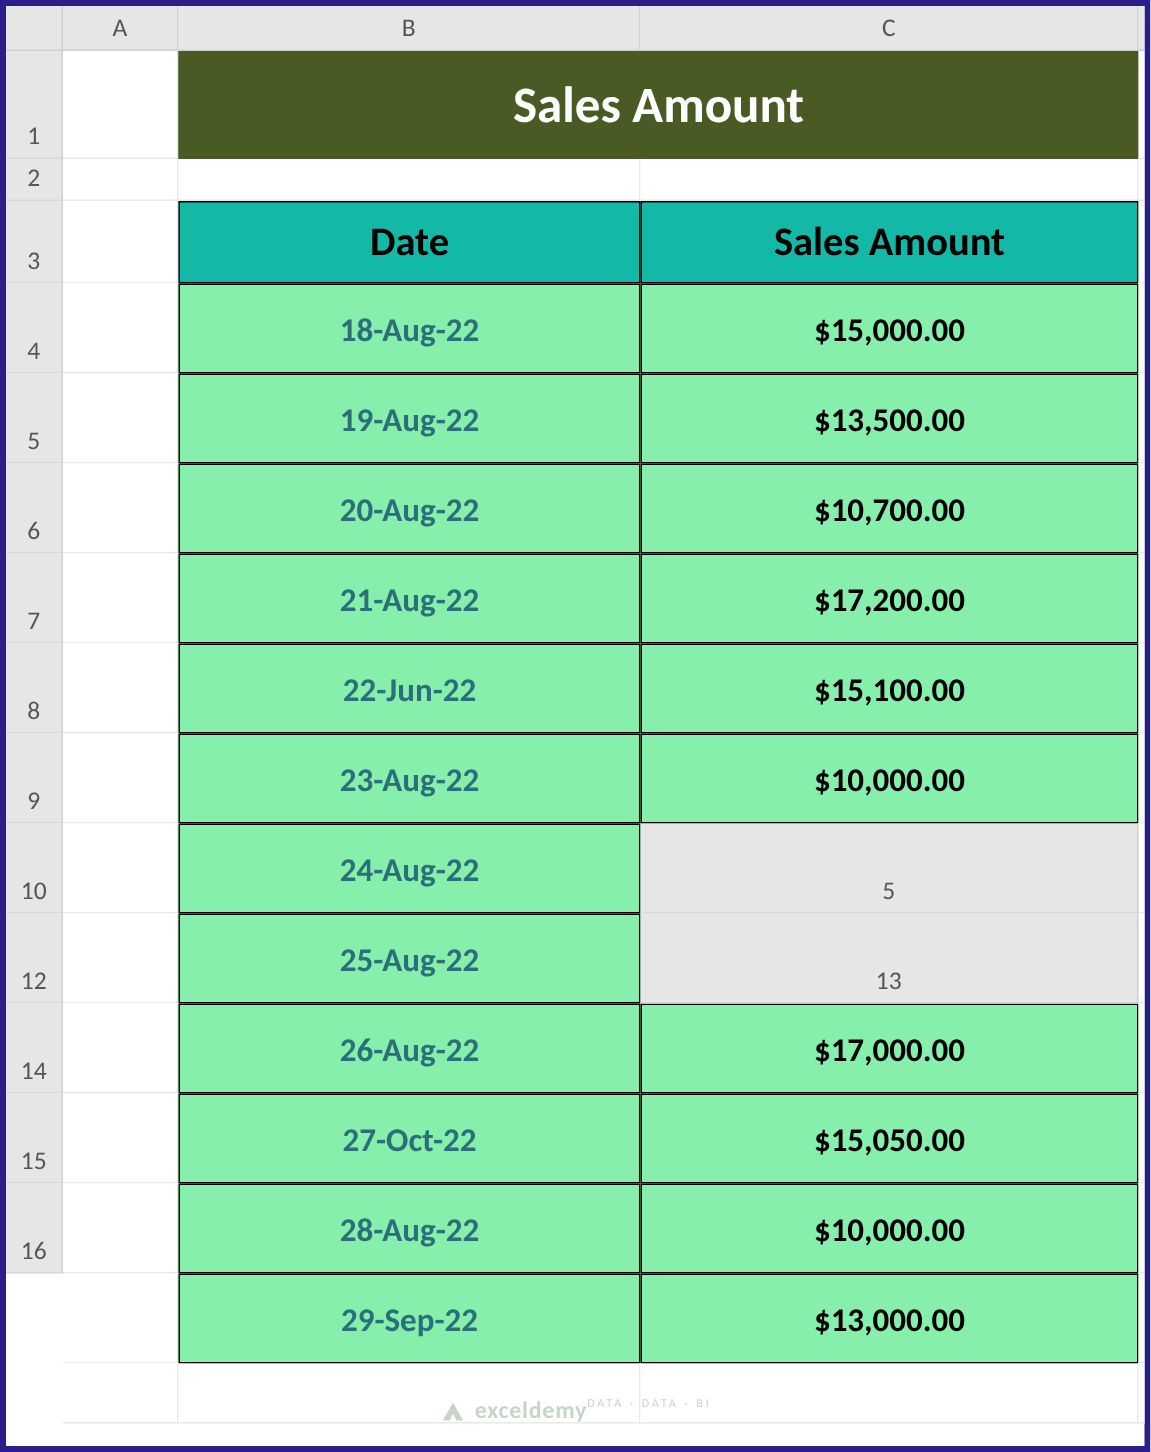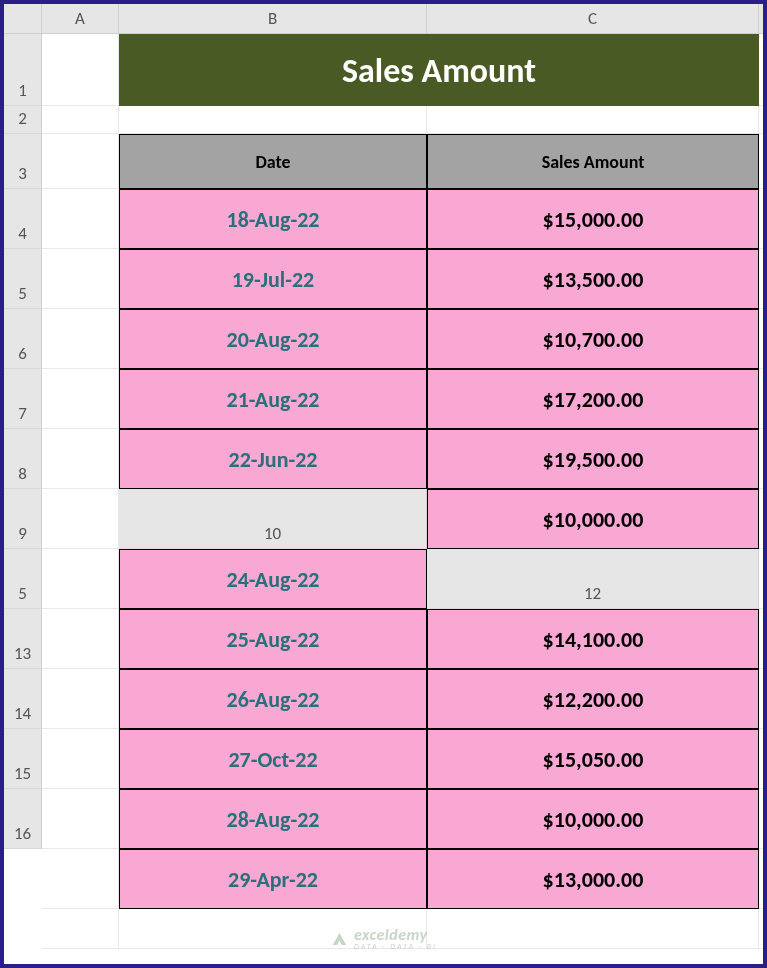--- a/index.html
+++ b/index.html
@@ -60,31 +60,31 @@
     background: #4a5a24;
     color: #fff;
     font-size: 34px;
     font-weight: 700;
     display: flex;
     align-items: center;
     justify-content: center;
     border: 1px solid #4a5a24;
   }
   .thead {
-    background: #a3a3a3;
+    background: #14b8a6;
     font-weight: 700;
-    font-size: 18px;
+    font-size: 27px;
     color: #000;
     display: flex;
     align-items: center;
     justify-content: center;
     border: 1px solid #000;
   }
   .tcell {
-    background: #f9a8d4;
+    background: #86efac;
     border: 1px solid #000;
     display: flex;
     align-items: center;
     justify-content: center;
     font-size: 22px;
     font-weight: 600;
   }
   .datecell { color: #2a6f7a; }
   .amtcell { color: #000; }
   .watermark {
@@ -98,21 +98,21 @@
     opacity: 0.28;
     color: #3a6a3a;
     font-size: 15px;
   }
   .watermark .logo {
     width: 18px; height: 18px;
     display: inline-block;
   }
   .watermark .name { font-weight: 700; letter-spacing: 0.5px; font-size: 16px; }
   .watermark .tag { font-size: 8px; letter-spacing: 2px; margin-top:-1px; }
-  .wm-stack { display:flex; flex-direction:column; line-height:1;font-style:italic; }
+  .wm-stack { display:flex; flex-direction:row; line-height:1; }
 </style>
 </head>
 <body>
 
 <div class="frame">
   <div class="grid">
 
     <div class="corner"></div>
     <div class="hcell">A</div>
     <div class="hcell">B</div>
@@ -137,79 +137,79 @@
     <div class="sheet" style="grid-column:5;grid-row:4"></div>
 
     <div class="rcell">4</div>
     <div class="sheet" style="grid-column:2;grid-row:5"></div>
     <div class="tcell datecell" style="grid-column:3;grid-row:5">18-Aug-22</div>
     <div class="tcell amtcell" style="grid-column:4;grid-row:5">$15,000.00</div>
     <div class="sheet" style="grid-column:5;grid-row:5"></div>
 
     <div class="rcell">5</div>
     <div class="sheet" style="grid-column:2;grid-row:6"></div>
-    <div class="tcell datecell" style="grid-column:3;grid-row:6">19-Jul-22</div>
+    <div class="tcell datecell" style="grid-column:3;grid-row:6">19-Aug-22</div>
     <div class="tcell amtcell" style="grid-column:4;grid-row:6">$13,500.00</div>
     <div class="sheet" style="grid-column:5;grid-row:6"></div>
 
     <div class="rcell">6</div>
     <div class="sheet" style="grid-column:2;grid-row:7"></div>
     <div class="tcell datecell" style="grid-column:3;grid-row:7">20-Aug-22</div>
     <div class="tcell amtcell" style="grid-column:4;grid-row:7">$10,700.00</div>
     <div class="sheet" style="grid-column:5;grid-row:7"></div>
 
     <div class="rcell">7</div>
     <div class="sheet" style="grid-column:2;grid-row:8"></div>
     <div class="tcell datecell" style="grid-column:3;grid-row:8">21-Aug-22</div>
     <div class="tcell amtcell" style="grid-column:4;grid-row:8">$17,200.00</div>
     <div class="sheet" style="grid-column:5;grid-row:8"></div>
 
     <div class="rcell">8</div>
     <div class="sheet" style="grid-column:2;grid-row:9"></div>
     <div class="tcell datecell" style="grid-column:3;grid-row:9">22-Jun-22</div>
-    <div class="tcell amtcell" style="grid-column:4;grid-row:9">$19,500.00</div>
+    <div class="tcell amtcell" style="grid-column:4;grid-row:9">$15,100.00</div>
     <div class="sheet" style="grid-column:5;grid-row:9"></div>
 
     <div class="rcell">9</div>
     <div class="sheet" style="grid-column:2;grid-row:10"></div>
+    <div class="tcell datecell" style="grid-column:3;grid-row:10">23-Aug-22</div>
     <div class="tcell amtcell" style="grid-column:4;grid-row:10">$10,000.00</div>
     <div class="sheet" style="grid-column:5;grid-row:10"></div>
 
     <div class="rcell">10</div>
     <div class="sheet" style="grid-column:2;grid-row:11"></div>
     <div class="tcell datecell" style="grid-column:3;grid-row:11">24-Aug-22</div>
     <div class="sheet" style="grid-column:5;grid-row:11"></div>
 
     <div class="rcell">5</div>
     <div class="sheet" style="grid-column:2;grid-row:12"></div>
     <div class="tcell datecell" style="grid-column:3;grid-row:12">25-Aug-22</div>
-    <div class="tcell amtcell" style="grid-column:4;grid-row:12">$14,100.00</div>
     <div class="sheet" style="grid-column:5;grid-row:12"></div>
 
     <div class="rcell">12</div>
     <div class="sheet" style="grid-column:2;grid-row:13"></div>
     <div class="tcell datecell" style="grid-column:3;grid-row:13">26-Aug-22</div>
-    <div class="tcell amtcell" style="grid-column:4;grid-row:13">$12,200.00</div>
+    <div class="tcell amtcell" style="grid-column:4;grid-row:13">$17,000.00</div>
     <div class="sheet" style="grid-column:5;grid-row:13"></div>
 
     <div class="rcell">13</div>
     <div class="sheet" style="grid-column:2;grid-row:14"></div>
     <div class="tcell datecell" style="grid-column:3;grid-row:14">27-Oct-22</div>
     <div class="tcell amtcell" style="grid-column:4;grid-row:14">$15,050.00</div>
     <div class="sheet" style="grid-column:5;grid-row:14"></div>
 
     <div class="rcell">14</div>
     <div class="sheet" style="grid-column:2;grid-row:15"></div>
     <div class="tcell datecell" style="grid-column:3;grid-row:15">28-Aug-22</div>
     <div class="tcell amtcell" style="grid-column:4;grid-row:15">$10,000.00</div>
     <div class="sheet" style="grid-column:5;grid-row:15"></div>
 
     <div class="rcell">15</div>
     <div class="sheet" style="grid-column:2;grid-row:16"></div>
-    <div class="tcell datecell" style="grid-column:3;grid-row:16">29-Apr-22</div>
+    <div class="tcell datecell" style="grid-column:3;grid-row:16">29-Sep-22</div>
     <div class="tcell amtcell" style="grid-column:4;grid-row:16">$13,000.00</div>
     <div class="sheet" style="grid-column:5;grid-row:16"></div>
 
     <div class="rcell">16</div>
     <div class="sheet" style="grid-column:2;grid-row:17"></div>
     <div class="sheet" style="grid-column:3;grid-row:17"></div>
     <div class="sheet" style="grid-column:4;grid-row:17"></div>
     <div class="sheet" style="grid-column:5;grid-row:17"></div>
 
   </div>

